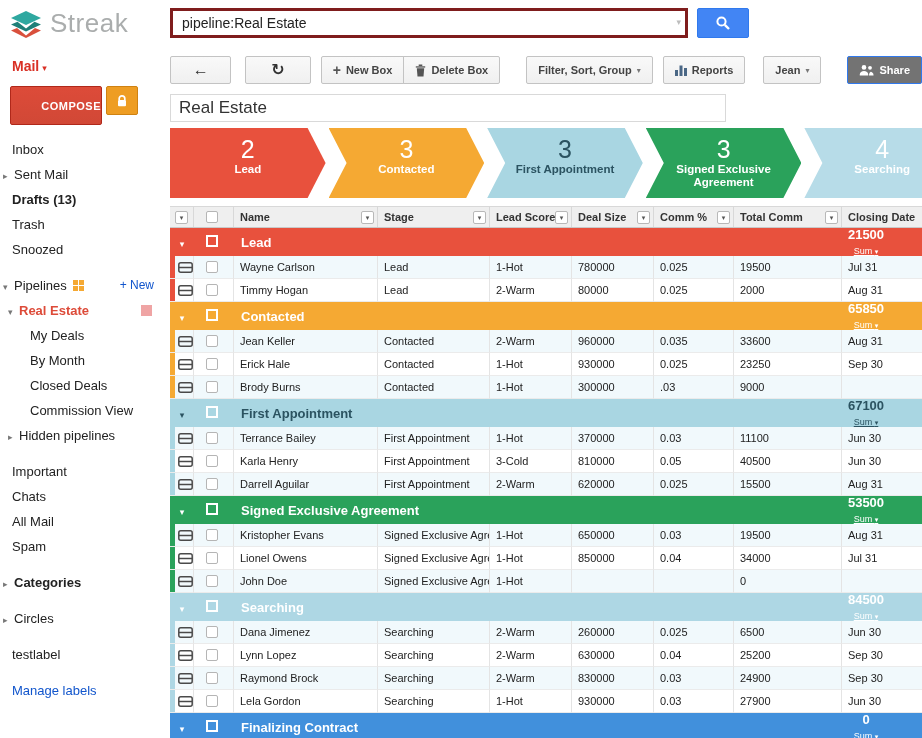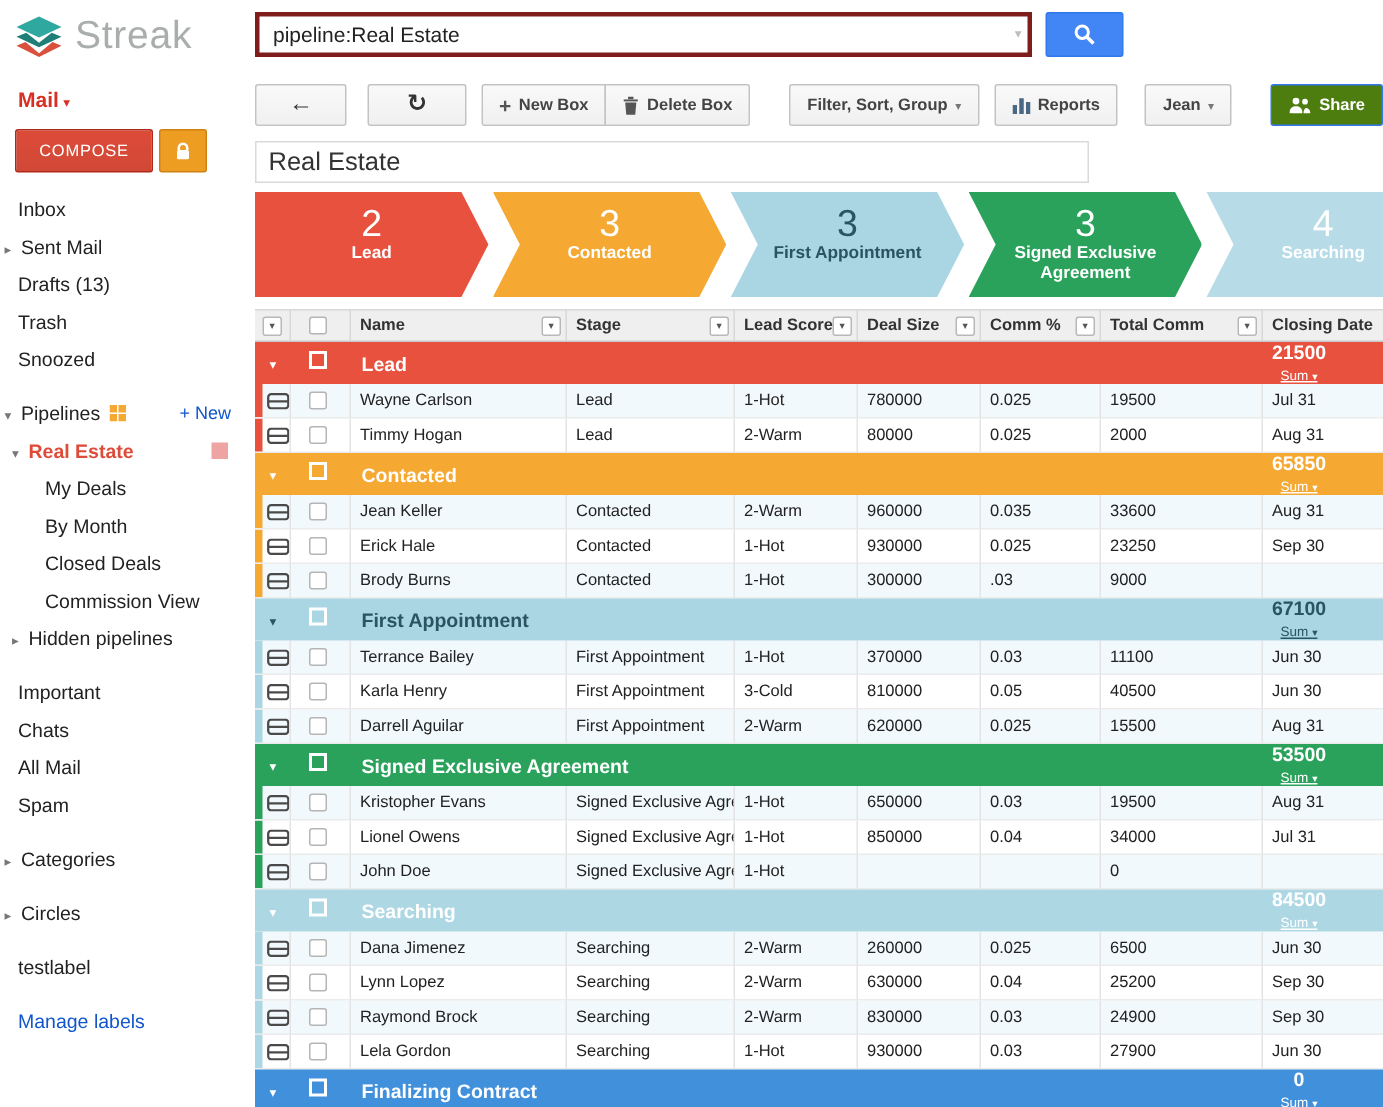--- a/index.html
+++ b/index.html
@@ -21,34 +21,34 @@
 
   
   .cols { flex:1; display:flex; overflow:hidden; }
   .sidebar { flex:0 0 162px; overflow:hidden; padding-top:10px; }
   .main { flex:1; overflow:hidden; padding-left:8px; }
 
   
   .mail-menu { color:#d93025; font-size:14px; font-weight:bold; padding:2px 0 12px 12px; cursor:pointer; }
   .mail-caret { font-size:9px; margin-left:3px; }
   .compose-row { display:flex; padding:0 8px 12px 10px; }
-  .compose { width:92px; height:29px; background:linear-gradient(#dd4b39,#d14836); color:#fff;
-    font-weight:normal; font-size:11px; letter-spacing:.5px; border:1px solid #b0281a; border-radius:2px;
-    cursor:pointer; font-family:inherit; }
+  .compose { width:92px; height:39px; background:linear-gradient(#dd4b39,#d14836); color:#fff;
+    font-weight:bold; font-size:11px; letter-spacing:.5px; border:1px solid #b0281a; border-radius:2px;
+    cursor:pointer; font-family:inherit;text-align:right; }
   .lockbtn { width:32px; height:29px; margin-left:4px; background:#ee9d23; border:1px solid #cf8212;
     border-radius:2px; display:flex; align-items:center; justify-content:center; cursor:pointer; }
   .sb-list { font-size:13px; color:#222; }
   .sb-item { position:relative; height:25px; line-height:25px; padding-left:12px; cursor:pointer; white-space:nowrap; }
   .sb-item.gap { margin-top:11px; }
   .sb-item.ind1 { padding-left:14px; }
   .sb-item.ind2 { padding-left:30px; }
   .sb-arrow { display:inline-block; width:11px; margin-left:-9px; font-size:9px; color:#777; }
   .sb-item.ind1 .sb-arrow { margin-left:-6px; }
   .sb-arrow-after { font-size:9px; color:#777; margin-left:3px; }
-  .sb-label.b { font-weight:normal; }
+  .sb-label.b { font-weight:bold; }
   .sb-label.red { color:#dd4b39; font-weight:bold; }
   .sb-label.link { color:#1155cc; }
   .sb-gridicon { display:inline-block; margin-left:6px; vertical-align:-1px; }
   .sb-extra { position:absolute; right:8px; top:0; font-size:12px; color:#1155cc; }
   .sb-swatch { position:absolute; right:10px; top:7px; width:11px; height:11px; }
 
   
   .toolbar { margin-top:10px; height:28px; display:flex; align-items:center; }
   .btn { display:inline-flex; align-items:center; justify-content:center; height:28px; padding:0 11px;
     border:1px solid #c3c3c3; border-radius:2px; background:linear-gradient(#f9f9f9,#f0f0f0);
@@ -58,21 +58,21 @@
   .w-ref { width:66px; margin-right:10px; }
   .btn-group { display:inline-flex; margin-right:26px; }
   .btn-group .btn:first-child { border-radius:2px 0 0 2px; }
   .btn-group .btn:last-child { border-radius:0 2px 2px 0; margin-left:-1px; }
   .plus { font-size:14px; font-weight:bold; color:#555; margin-right:5px; line-height:1; }
   .m-filter { margin-right:10px; }
   .m-reports { margin-right:18px; }
   .m-more { margin-right:26px; }
   .bcaret { font-size:8px; color:#777; margin-left:5px; }
   .btn svg { margin-right:5px; }
-  .btn.share { background:#4d7c0f; border-color:#3079ed; color:#fff; }
+  .btn.share { background:#737373; border-color:#3079ed; color:#fff; }
 
   
   .title-input { display:block; margin-top:10px; width:556px; height:28px; border:1px solid #d9d9d9;
     font-size:17px; color:#333; padding:0 8px; font-family:inherit; outline:none; }
 
   
   .stages { display:flex; gap:3px; margin-top:6px; height:70px; width:790px; }
   .stage { flex:1 1 0; clip-path:polygon(0 0, calc(100% - 18px) 0, 100% 50%, calc(100% - 18px) 100%, 0 100%, 18px 50%);
     display:flex; flex-direction:column; align-items:center; padding-top:7px; text-align:center; cursor:pointer; }
   .stage.first { clip-path:polygon(0 0, calc(100% - 18px) 0, 100% 50%, calc(100% - 18px) 100%, 0 100%); }

